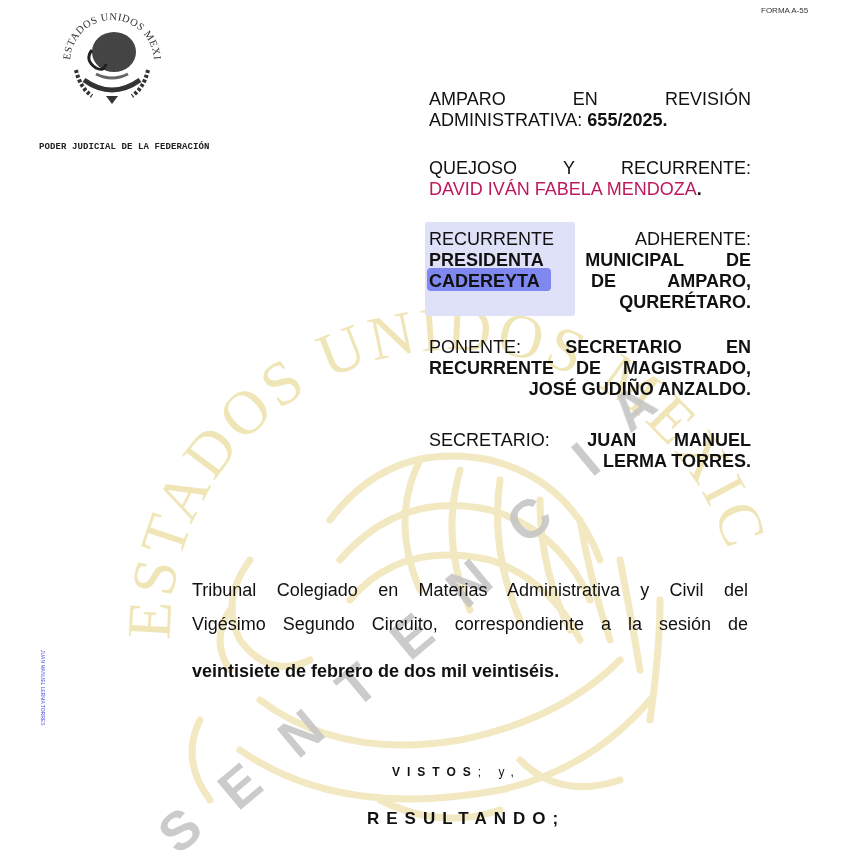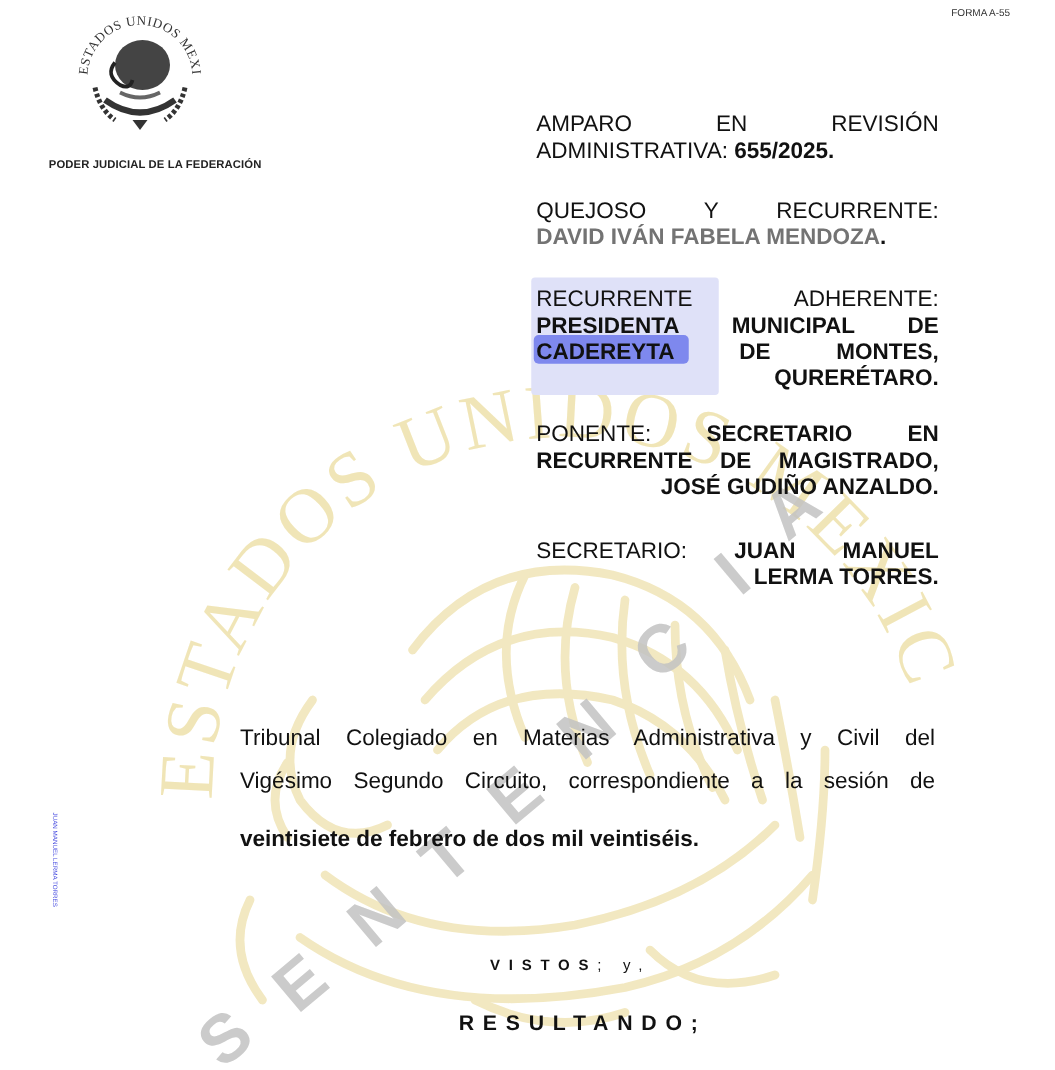--- a/index.html
+++ b/index.html
@@ -3,28 +3,28 @@
 <meta charset="utf-8">
 <style>
   html, body { margin:0; padding:0; background:#ffffff; }
   body { width:844px; height:856px; position:relative; overflow:hidden; font-family:"Liberation Sans", sans-serif; color:#111; }
 
   
   .wm { position:absolute; left:0; top:0; width:844px; height:856px; pointer-events:none; }
 
   
   .seal { position:absolute; left:56px; top:0; width:112px; height:112px; }
-  .pjf { position:absolute; left:39px; top:126px; font-size:9px; font-weight:bold; letter-spacing:0.1px; color:#222; }
+  .pjf { position:absolute; left:39px; top:142px; font-size:9px; font-weight:bold; letter-spacing:0.1px; color:#222;font-family:Liberation Mono, monospace; }
   .forma { position:absolute; left:745px; top:6px; font-size:8px; color:#333;margin-left:16px; }
 
   
   .hdr { position:absolute; left:429px; width:322px; font-size:18px; line-height:21px; }
   .just { text-align:justify; text-align-last:justify; }
   .b { font-weight:bold;text-align:right; }
-  .red { color:#737373; font-weight:bold; }
+  .red { color:#be185d; font-weight:normal; }
   .line { display:block; }
   .hl-box { position:absolute; left:425px; top:222px; width:150px; height:94px; background:#dfe1f8; border-radius:3px; }
   .hl-strong { position:absolute; left:427px; top:268px; width:124px; height:23px; background:#7e88ee; border-radius:4px; }
 
   
   .para { position:absolute; left:192px; width:556px; font-size:18px; line-height:34px; }
   .para .ln { display:block; text-align:justify; text-align-last:justify; white-space:nowrap; }
   .para .ln.last { text-align-last:left;margin-top:13px; }
   .indent { padding-left:98px; }
 
@@ -127,21 +127,21 @@
     <span>ADHERENTE:</span>
   </span>
   <span class="line just b">
     <span>PRESIDENTA</span>
     <span>MUNICIPAL</span>
     <span>DE</span>
   </span>
   <span class="line just b">
     <span>CADEREYTA</span>
     <span>DE</span>
-    <span>MONTES,</span>
+    <span>AMPARO,</span>
   </span>
   <span class="line b">QURERÉTARO.</span>
 </div>
 
 <div class="hdr" style="top:337px;">
   <span class="line just">
     <span>PONENTE:</span>
     <span class="b">SECRETARIO</span>
     <span class="b">EN</span>
   </span>

